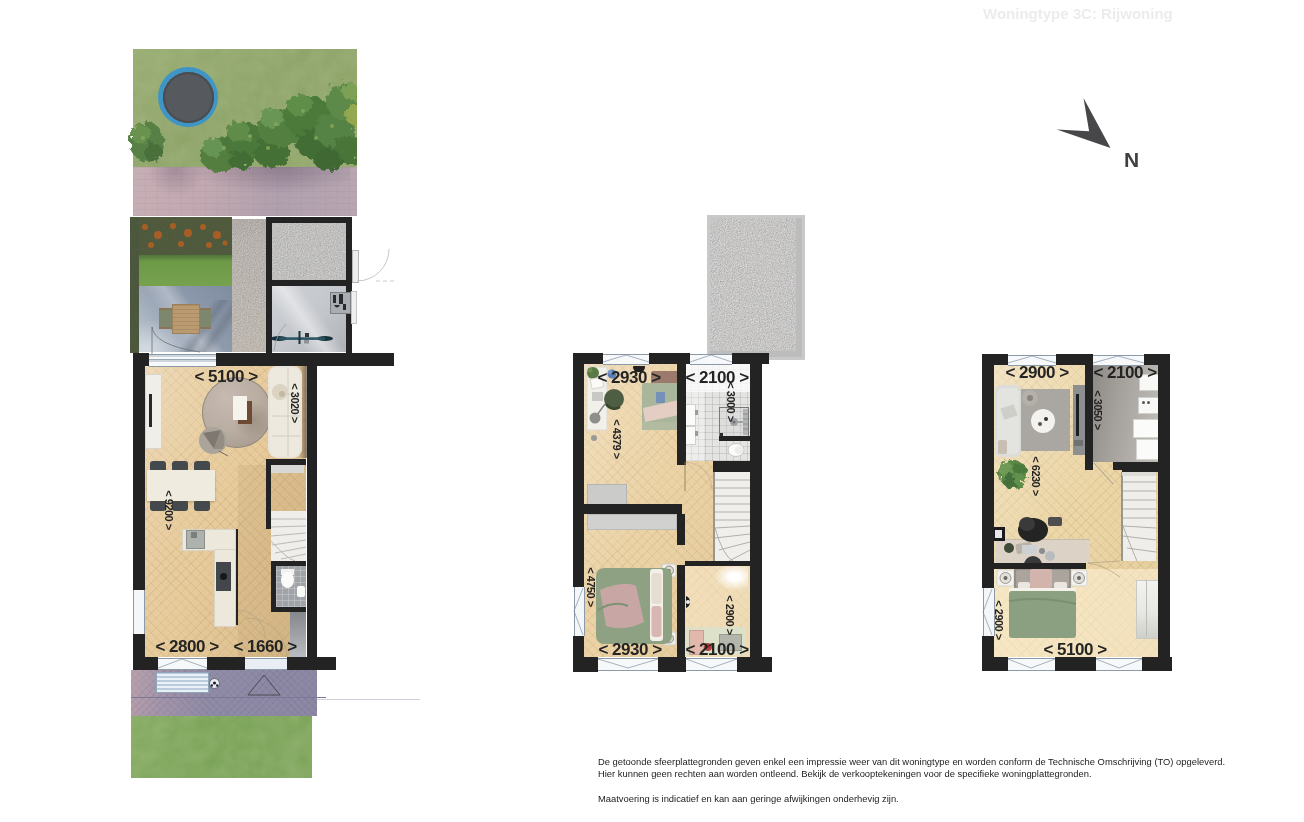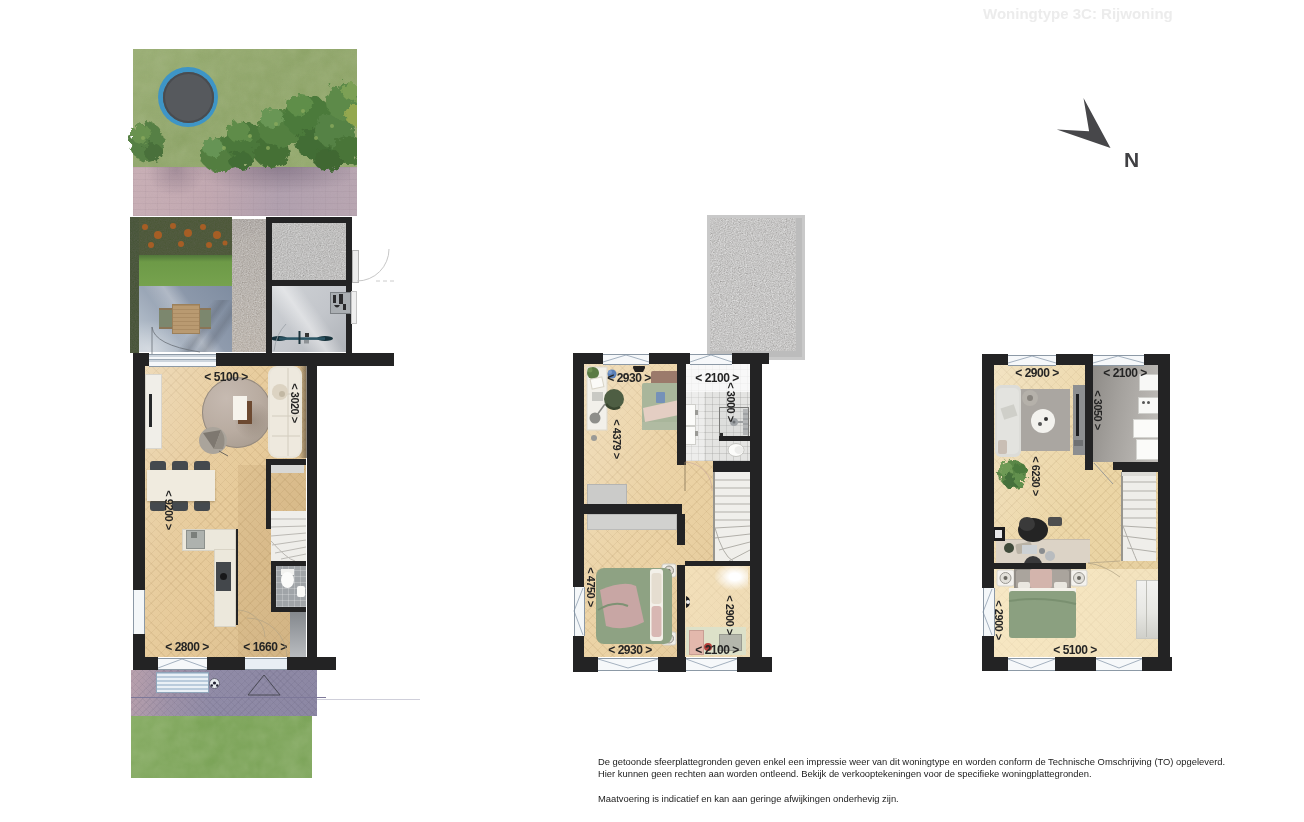--- a/index.html
+++ b/index.html
@@ -1,18 +1,18 @@
 <!DOCTYPE html>
 <html><head>
 <meta charset="utf-8">
 <style>
   html,body{margin:0;padding:0;background:#fff}
   #c{position:relative;width:1304px;height:822px;background:#ffffff;overflow:hidden;font-family:"Liberation Sans",sans-serif}
   .abs{position:absolute}
-  .dim{position:absolute;font-size:12px;font-weight:600;color:#242424;white-space:nowrap;transform:translate(-50%,-50%);letter-spacing:-0.5px}
+  .dim{position:absolute;font-size:17px;font-weight:600;color:#242424;white-space:nowrap;transform:translate(-50%,-50%);letter-spacing:-0.5px}
   .dimv{position:absolute;font-size:11px;font-weight:600;color:#242424;white-space:nowrap;transform:translate(-50%,-50%) rotate(90deg);letter-spacing:-0.5px}
   .wall{position:absolute;background:#232324}
   .wood{background-color:#e7cb9b;background-image:
     repeating-linear-gradient(45deg, rgba(130,95,45,0.09) 0 1px, rgba(0,0,0,0) 1px 7px),
     repeating-linear-gradient(-45deg, rgba(130,95,45,0.09) 0 1px, rgba(0,0,0,0) 1px 7px)}
   .win{position:absolute;background:#f6f8fa;border-top:1px solid #8c99a6;border-bottom:1px solid #8c99a6}
   .winl{position:absolute;background:#f4f7f9;border-left:1px solid #8c99a6;border-right:1px solid #8c99a6}
 </style>
 </head>
 <body>

